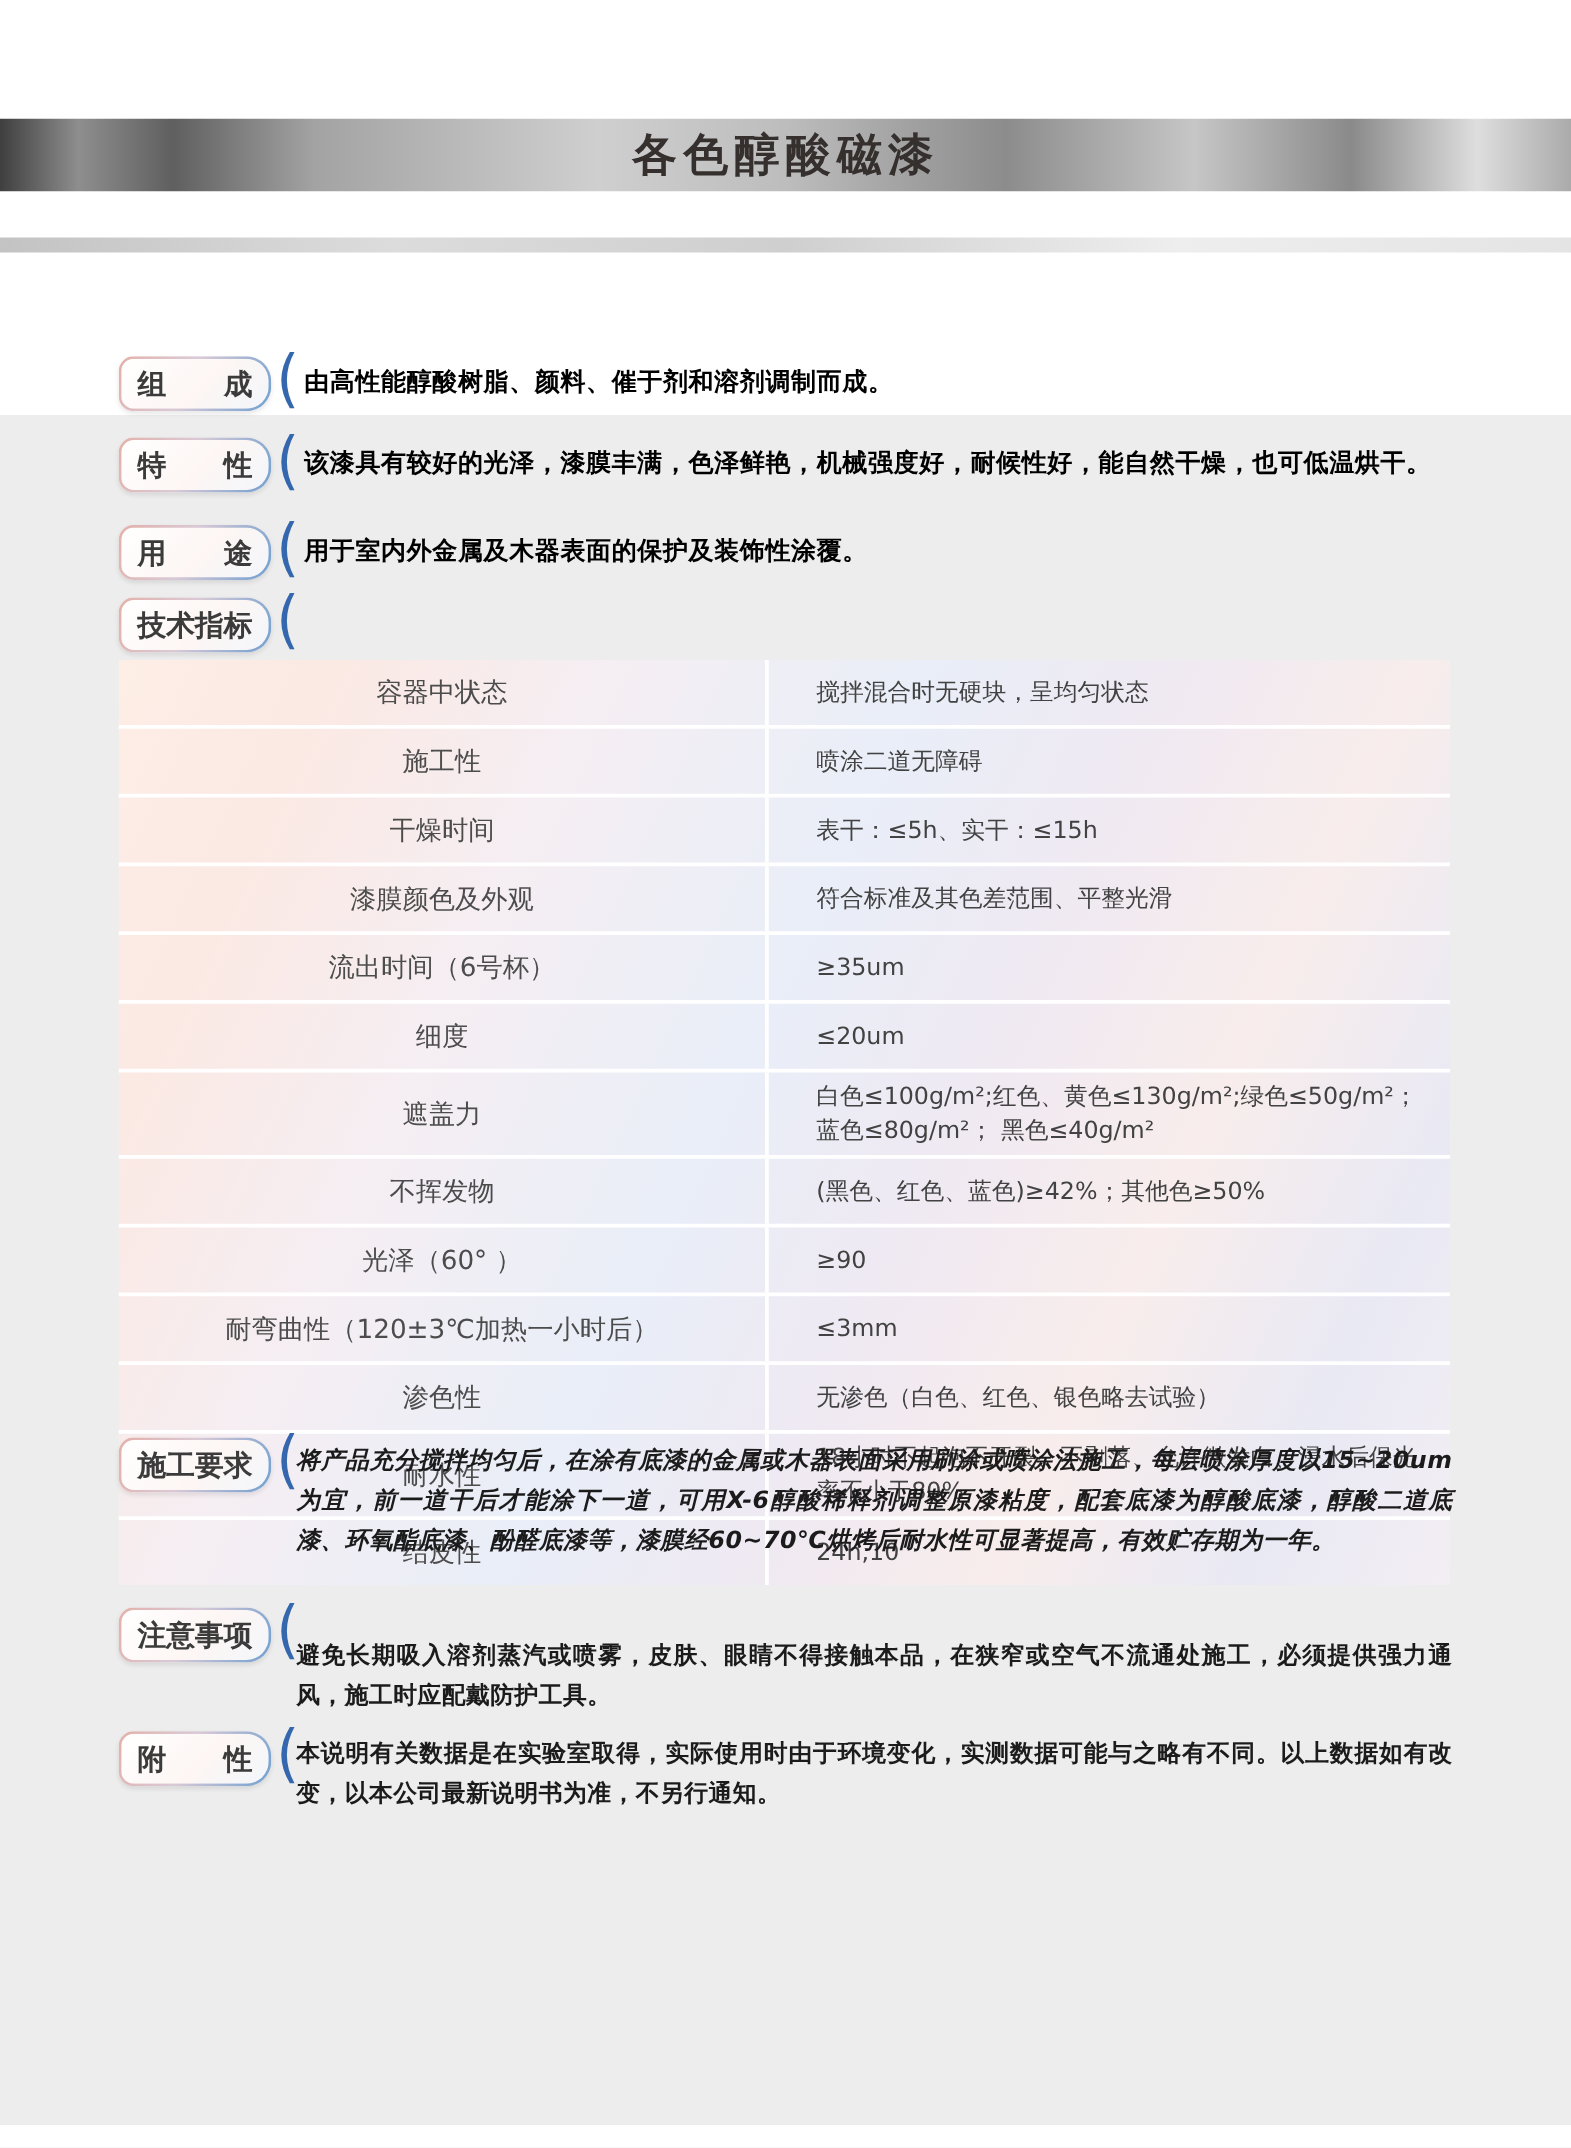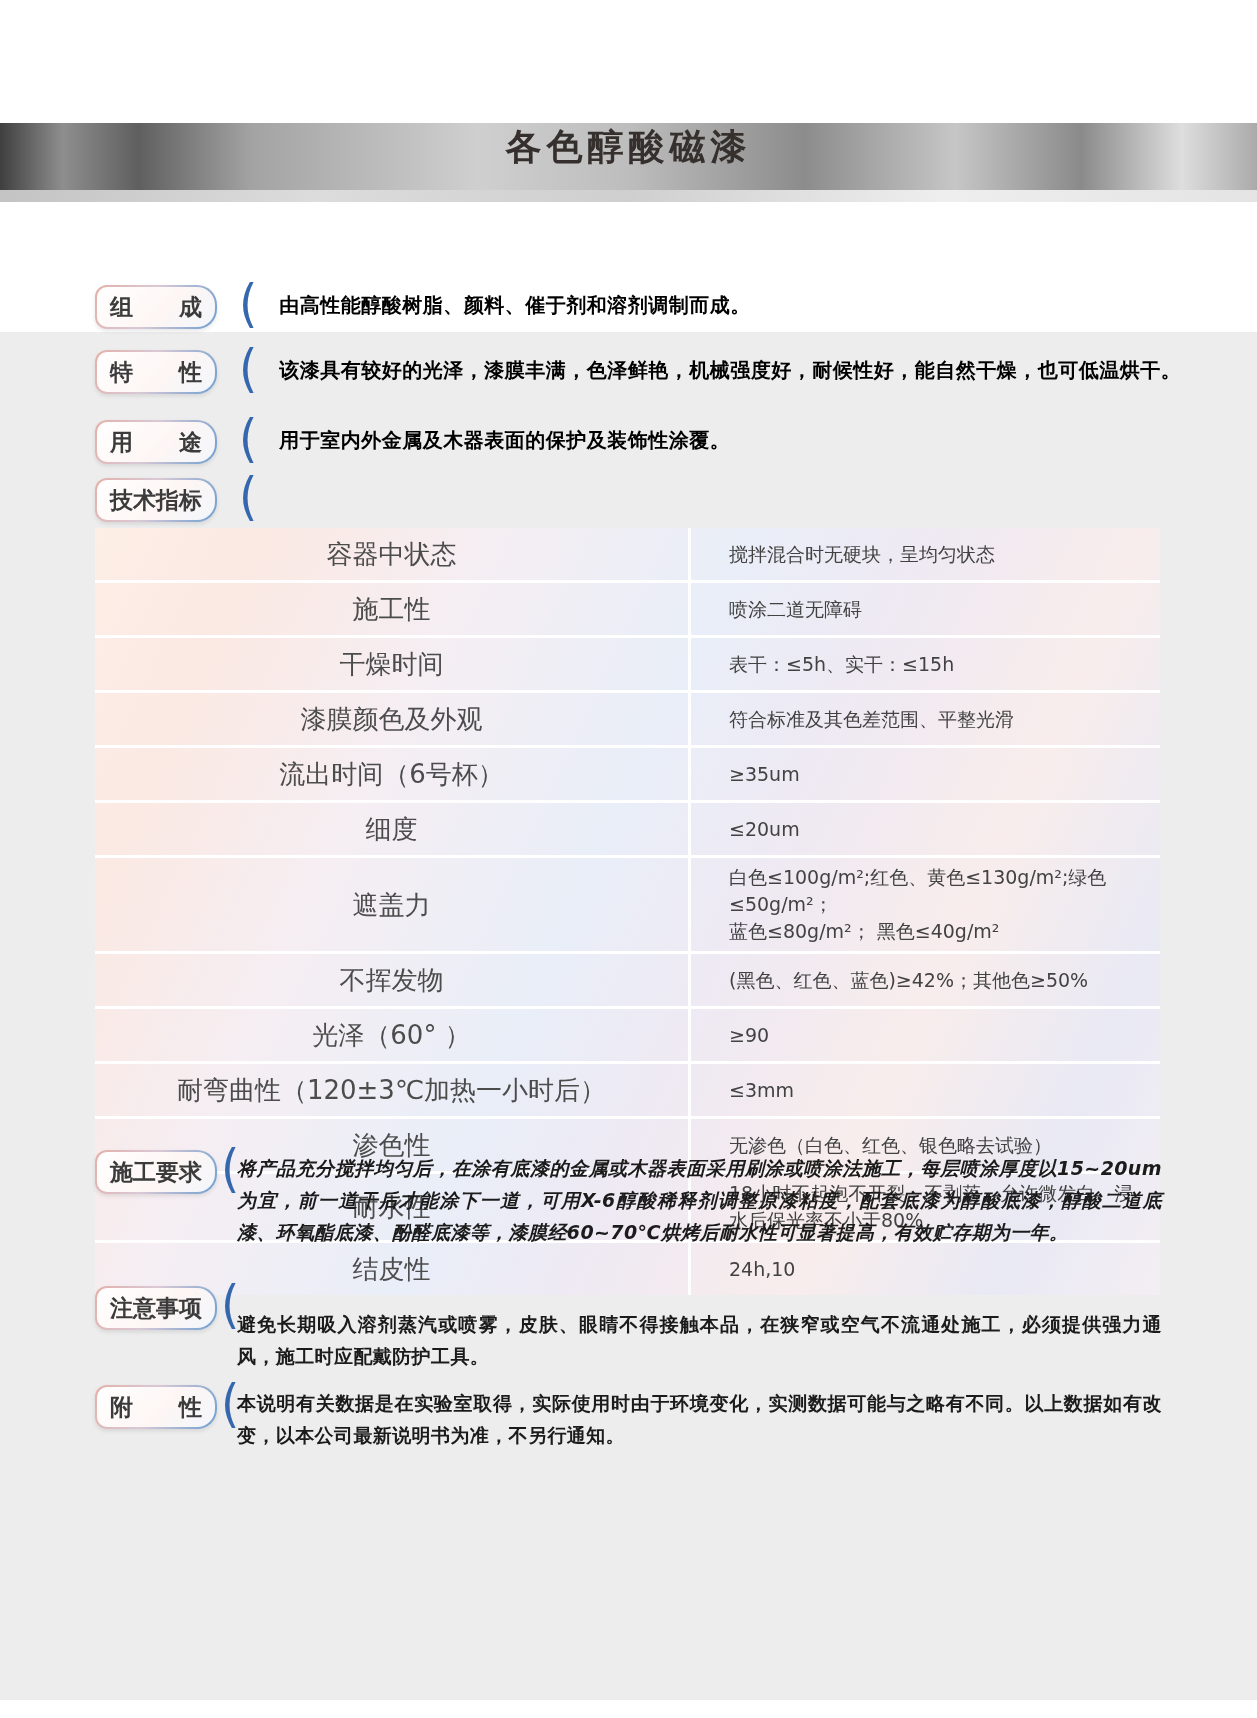--- a/index.html
+++ b/index.html
@@ -3,42 +3,42 @@
 <meta charset="utf-8">
 <style>
   html,body{margin:0;padding:0;}
   body{
     width:1257px;height:1718px;position:relative;overflow:hidden;
     background:#ffffff;
     font-family:"DejaVu Sans","Liberation Sans",sans-serif;
   }
   
   .banner{
-    position:absolute;top:95px;left:0;width:1257px;height:70px;
+    position:absolute;top:95px;left:0;width:1257px;height:58px;
     background:linear-gradient(90deg,
       #3f3f3f 0%,#8e8e8e 5%,#5f5f5f 11%,#a3a3a3 20%,
       #cfcfcf 38%,#bdbdbd 50%,#8c8c8c 64%,#c6c6c6 76%,
       #8a8a8a 86%,#dedede 94%,#aaaaaa 100%);
-    display:flex;align-items:flex-start;justify-content:center;margin-top:28px;
+    display:flex;align-items:center;justify-content:center;
   }
   .banner-title{
     font-size:36px;font-weight:bold;color:#35302e;letter-spacing:5px;
   }
   
   .substrip{
     position:absolute;top:190px;left:0;width:1257px;height:12px;
     background:linear-gradient(90deg,#c3c3c3 0%,#dcdcdc 25%,#cfcfcf 50%,#eeeeee 75%,#e4e4e4 100%);
   }
   
   .gray-bg{
     position:absolute;top:332px;left:0;width:1257px;height:1368px;
     background:#ededed;
   }
   
-  .row{position:absolute;left:95px;display:flex;align-items:flex-start;gap:18px;}
+  .row{position:absolute;left:95px;display:flex;align-items:flex-start;}
   .pill{
     width:118px;height:40px;flex:0 0 auto;
     display:flex;align-items:center;justify-content:center;
     font-size:23px;font-weight:bold;color:#3b3b3b;letter-spacing:0;
     border:2px solid transparent;
     border-radius:12px 20px 20px 12px;
     background:linear-gradient(135deg,#ffffff 0%,#fdf6f4 55%,#f3f6fb 100%) padding-box,
                linear-gradient(115deg,#e4b0a8 0%,#d9c9d6 45%,#6f9fd0 100%) border-box;
     box-shadow:0 2px 4px rgba(0,0,0,0.10);
   }
@@ -53,23 +53,23 @@
   
   .spec-table{
     position:absolute;top:528px;left:95px;width:1065px;
     background:linear-gradient(115deg,
       #fdeee6 0%,#fbe9e3 12%,#f5eef3 28%,#e9eef8 46%,
       #efe9f2 60%,#f8edec 74%,#e9e9f4 88%,#f3eef3 100%);
   }
   .spec-row{display:flex;border-bottom:3px solid #ffffff;}
   .spec-row:last-child{border-bottom:none;}
   .spec-label{
-    width:596px;flex:0 0 auto;box-sizing:border-box;
+    width:520px;flex:0 0 auto;box-sizing:border-box;
     display:flex;align-items:center;justify-content:center;
-    text-align:center;font-size:26px;color:#4c4c4c;
+    text-align:center;font-size:21px;color:#4c4c4c;
     border-right:3px solid #ffffff;padding:6px 10px;
     min-height:40px;line-height:26px;
   }
   .spec-value{
     flex:1;display:flex;align-items:center;
     padding:6px 20px 6px 38px;font-size:19px;color:#424242;
     line-height:27px;white-space:pre-line;min-height:40px;
   }
   
   .para-text{

